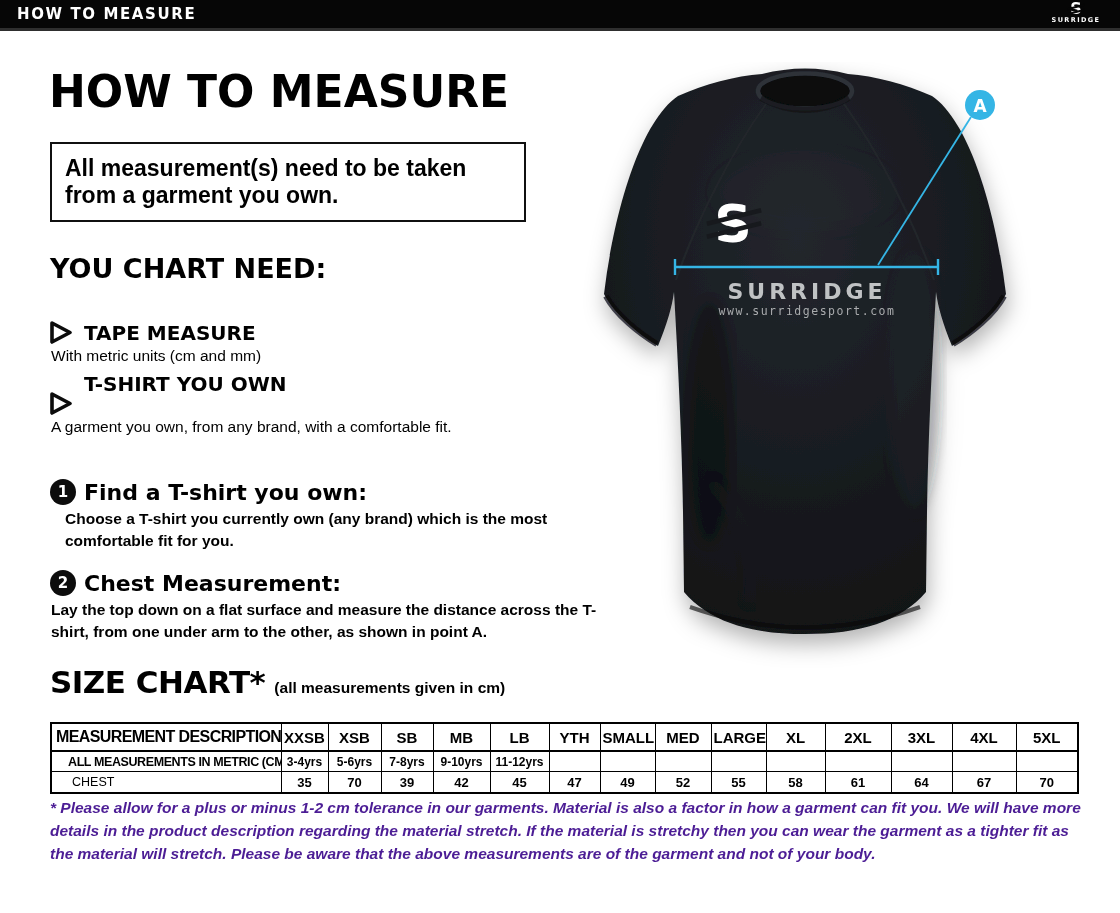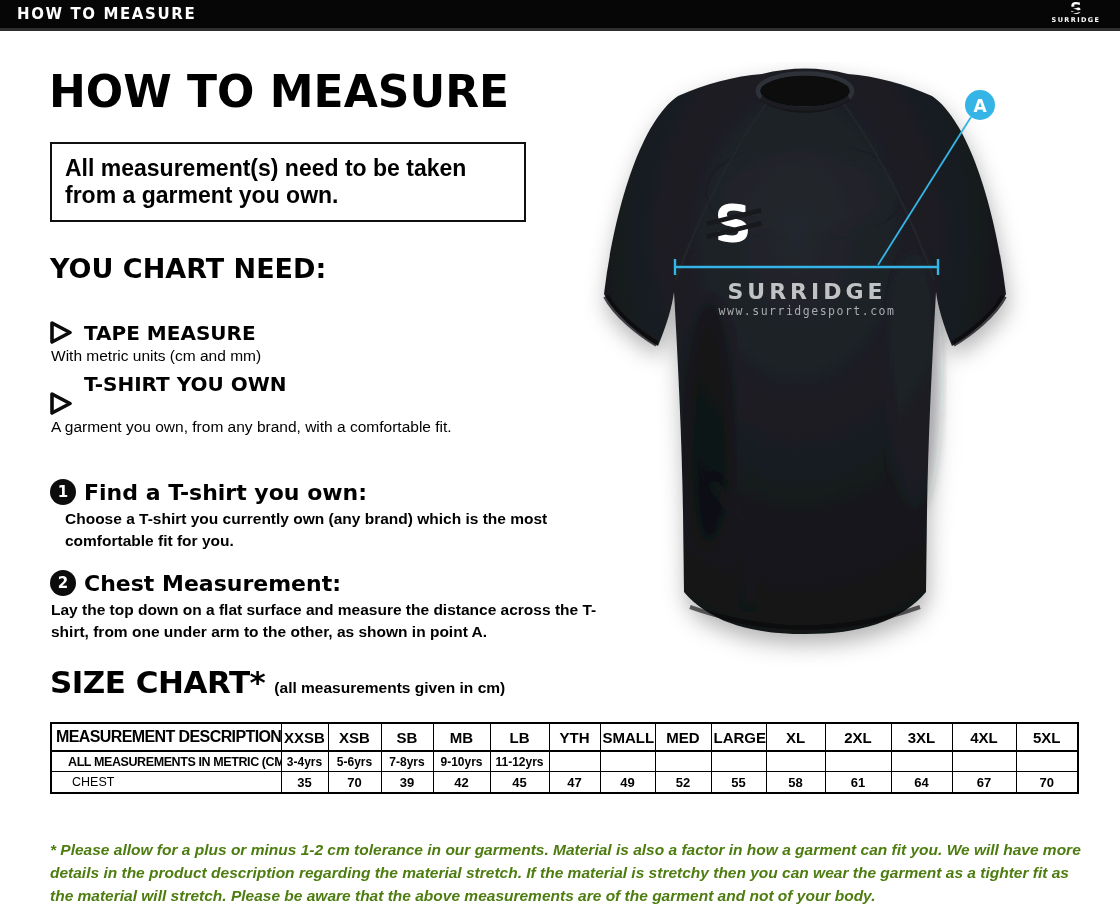--- a/index.html
+++ b/index.html
@@ -37,22 +37,22 @@
                    table-layout:fixed;font-family:"Liberation Sans",sans-serif;border:2px solid #000;}
   table.size-chart th,table.size-chart td{border:1.5px solid #000;text-align:center;padding:0 2px;
                    overflow:hidden;white-space:nowrap;margin-left:37px;}
   table.size-chart th{height:26px;font-size:15px;font-weight:bold;border-bottom-width:2px;}
   table.size-chart th.first{text-align:left;font-size:16px;letter-spacing:-0.6px;padding-left:4px;}
   table.size-chart tr.row-metric td{height:19px;font-size:12px;font-weight:bold;}
   table.size-chart tr.row-metric td.first{text-align:left;font-size:12.5px;letter-spacing:-0.4px;padding-left:16px;}
   table.size-chart tr.row-values td{height:20px;font-size:13px;font-weight:bold;border-bottom-width:2.5px;}
   table.size-chart tr.row-values td.first{text-align:left;font-weight:normal;font-size:12.5px;padding-left:20px;}
 
-  .footnote{position:absolute;left:50px;top:838px;width:1040px;font-family:"Liberation Sans",sans-serif;
-            font-size:15.5px;font-weight:bold;font-style:italic;line-height:23px;color:#4d7c0f;}
+  .footnote{position:absolute;left:50px;top:796px;width:1040px;font-family:"Liberation Sans",sans-serif;
+            font-size:15.5px;font-weight:bold;font-style:italic;line-height:23px;color:#4c1d95;}
 
   
   .shirt-wrap{position:absolute;left:560px;top:62px;width:560px;height:610px;}
 </style>
 </head>
 <body>
 
 <div class="canvas">
 
   <div class="topbar">

